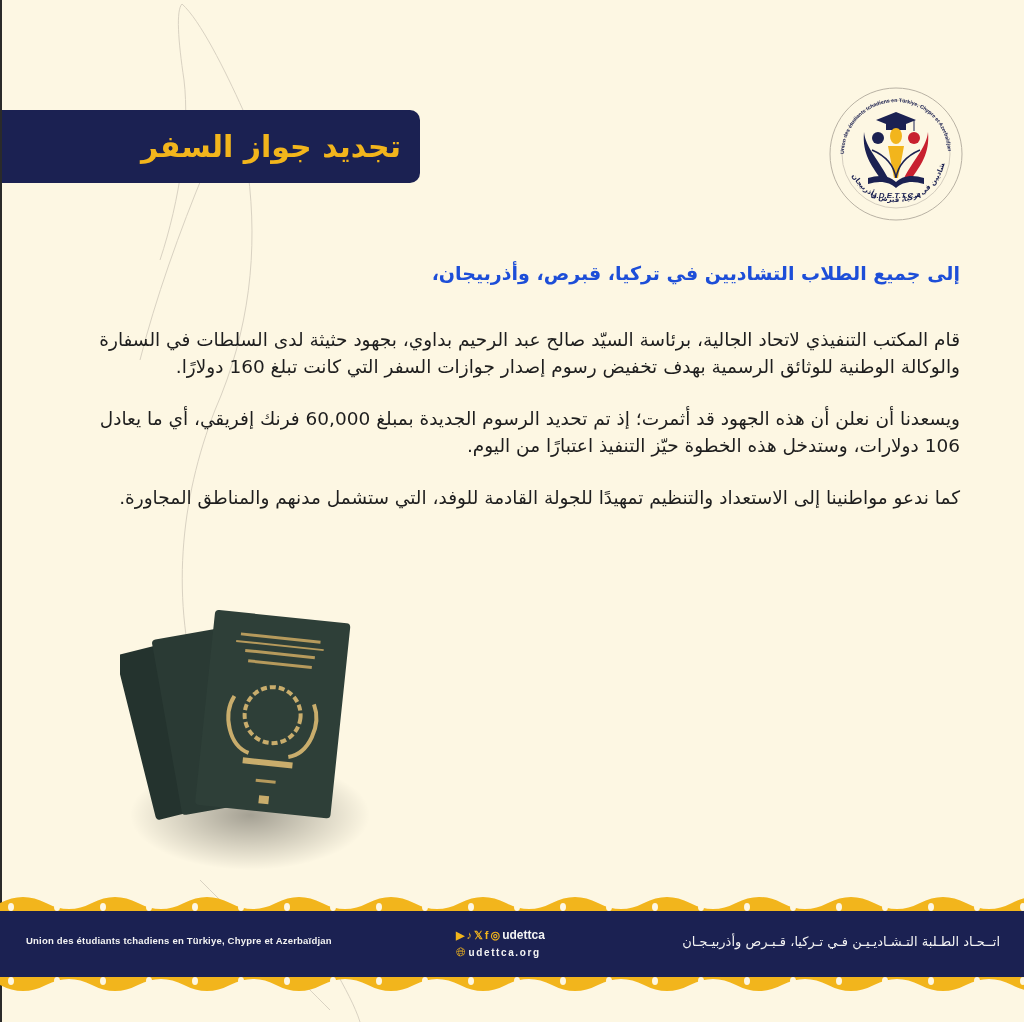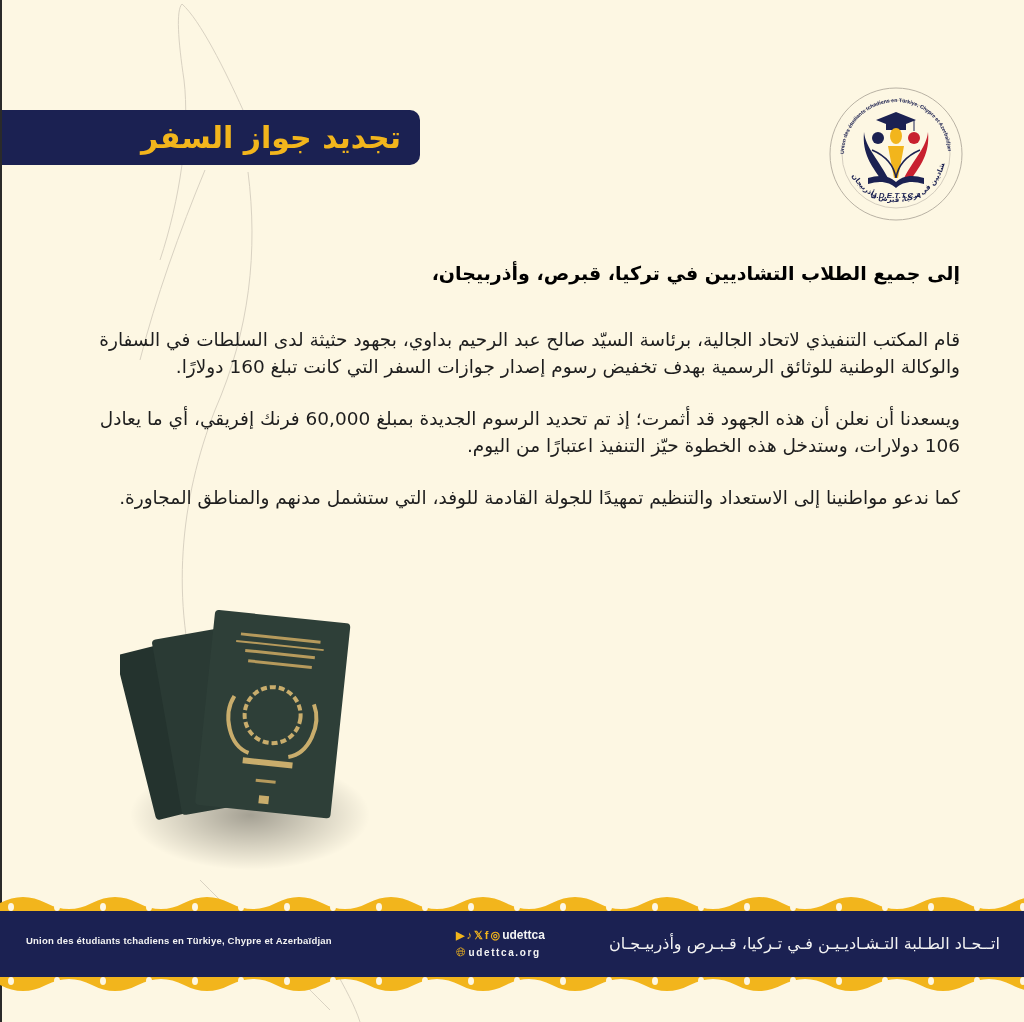--- a/index.html
+++ b/index.html
@@ -5,37 +5,37 @@
     html, body { margin: 0; padding: 0; }
     body {
       width: 1024px; height: 1022px; overflow: hidden; position: relative;
       background: #fdf7e3;
       font-family: "DejaVu Sans", sans-serif;
     }
     .left-edge { position: absolute; left: 0; top: 0; width: 2px; height: 1022px; background: #2a2a2a; }
     .bg-curves { position: absolute; left: 0; top: 0; width: 1024px; height: 1022px; pointer-events: none; }
 
     .title-banner {
-      position: absolute; left: 2px; top: 110px; width: 418px; height: 55px;
+      position: absolute; left: 2px; top: 110px; width: 418px; height: 73px;
       background: #1b2152; border-radius: 0 10px 10px 0;
       display: flex; align-items: center; justify-content: center;
     }
     .title-banner span {
       color: #f2b51c; font-size: 30px; font-weight: bold; direction: rtl;
       padding-left: 120px;
     }
 
     .logo { position: absolute; left: 828px; top: 86px; width: 136px; height: 136px; }
 
     .content {
       position: absolute; left: 88px; top: 258px; width: 872px;
       direction: rtl; text-align: right; color: #1a1a1a;
     }
     .greeting {
-      color: #000000; font-size: 19px; font-weight: bold; margin: 0 0 38px 0; line-height: 30px;
+      color: #1d4ed8; font-size: 19px; font-weight: bold; margin: 0 0 38px 0; line-height: 30px;
     }
     .para { font-size: 18.5px; line-height: 27px; margin: 0 0 25px 0; color: #1e1e1e; }
 
     .passports { position: absolute; left: 120px; top: 600px; width: 260px; height: 280px; }
 
     .footer-waves { position: absolute; left: 0; width: 1024px; height: 16px; }
     .footer-bar {
       position: absolute; left: 0; top: 911px; width: 1024px; height: 66px;
       background: #1b2152;
     }
@@ -47,21 +47,21 @@
     .footer-mid {
       position: absolute; left: 456px; top: 16px; font-family: "Liberation Sans", sans-serif;
     }
     .social-row { display: flex; align-items: center; gap: 2px; height: 16px; }
     .social-row .ic { color: #f2b51c; font-size: 11px; font-weight: bold; }
     .social-row .handle { color: #f3f3f3; font-size: 12px; font-weight: bold; margin-left: 0; }
     .web-row { display: flex; align-items: center; gap: 3px; height: 18px; }
     .web-row .ic { color: #f2b51c; font-size: 12px; }
     .web-row .url { color: #f3f3f3; font-size: 10px; font-weight: bold; letter-spacing: 1.6px; }
     .footer-right {
-      position: absolute; right: 24px; top: 23px; color: #f3f3f3; font-size: 16px;
+      position: absolute; right: 24px; top: 23px; color: #f3f3f3; font-size: 13px;
       direction: rtl; letter-spacing: 0.5px;
     }
   </style>
 </head>
 <body>
 
 <div class="left-edge"></div>
 
 <svg class="bg-curves" viewBox="0 0 1024 1022">
   <path d="M182 4 C176 10 178 40 184 80 C190 130 180 200 160 260" fill="none" stroke="#d9d2c2" stroke-width="1"></path>

